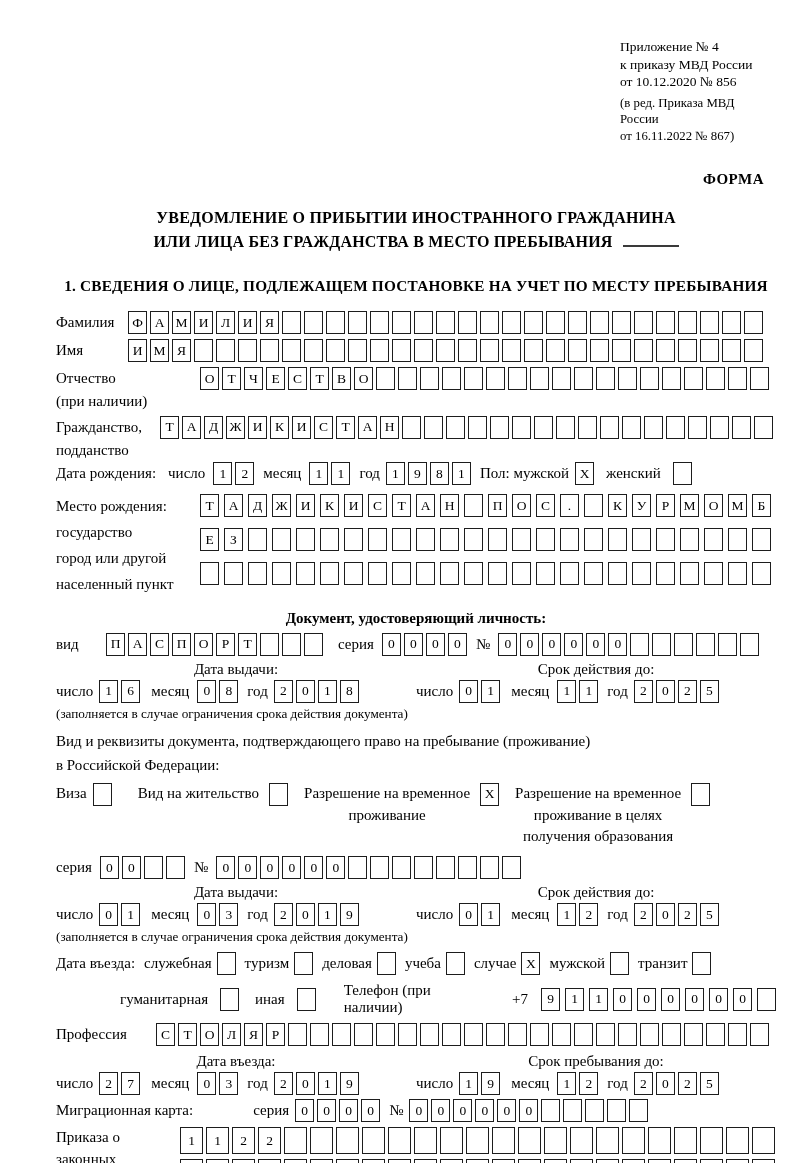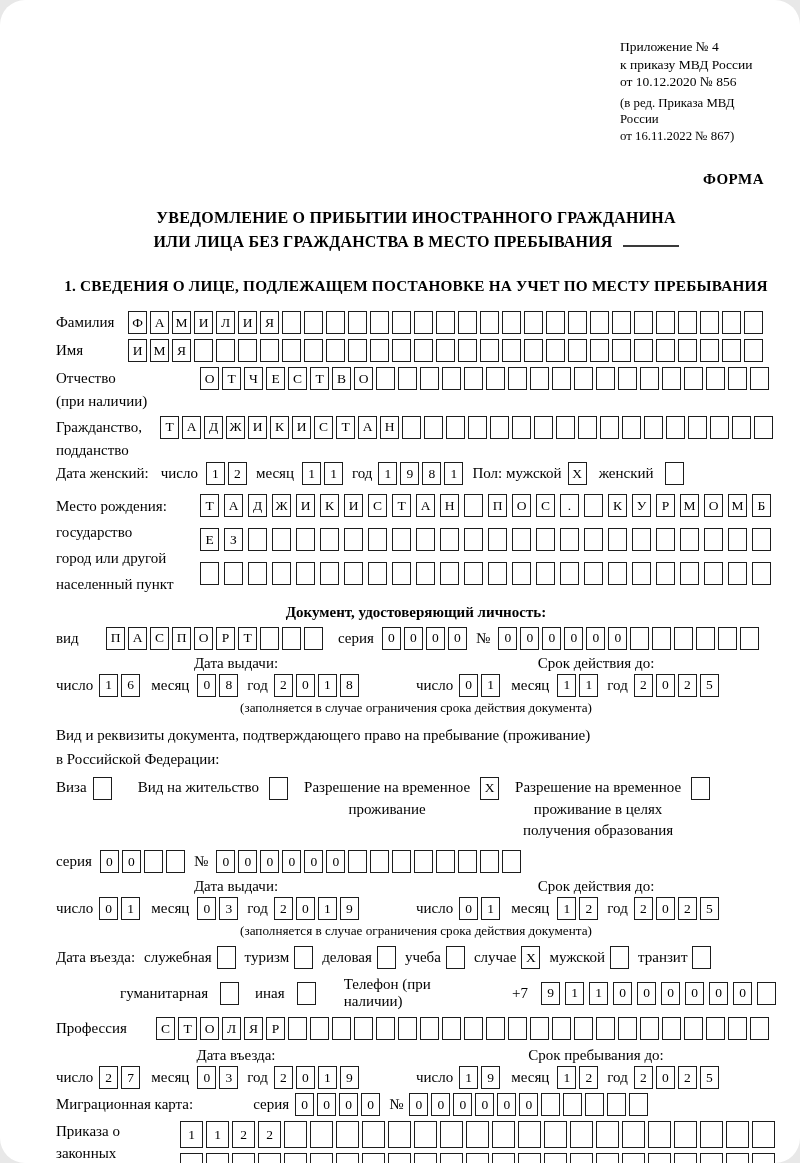--- a/index.html
+++ b/index.html
@@ -1,19 +1,19 @@
 <!DOCTYPE html>
 <html><head>
 <meta charset="utf-8">
 <style>
   html,body{margin:0;padding:0;background:#e8e8e8;}
   .page{
     width:800px;height:1163px;background:#ffffff;color:#000;
     font-family:"Liberation Serif","DejaVu Serif",serif;
-    box-sizing:border-box;padding:38px 24px 10px 56px;position:relative;overflow:hidden;border-radius:25px;
+    box-sizing:border-box;padding:38px 24px 10px 56px;position:relative;overflow:hidden;
   }
   .ref{margin-left:564px;font-size:13.5px;line-height:1.3;}
   .ref-note{margin-left:564px;font-size:12.8px;line-height:1.3;margin-top:4px;}
   .forma{text-align:right;margin-right:12px;margin-top:26px;font-weight:bold;font-size:15px;letter-spacing:.5px;}
   .title{text-align:center;font-weight:bold;font-size:16px;margin-top:18px;line-height:1.55;letter-spacing:.2px;}
   .blank-line{display:inline-block;width:56px;border-bottom:2.4px solid #3a3a3a;height:.85em;margin-left:10px;}
   .section{text-align:center;font-weight:bold;font-size:15.3px;margin-top:22px;margin-bottom:16px;letter-spacing:.2px;}
 
   .row{display:flex;align-items:center;margin-bottom:5px;font-size:15px;}
   .row.top{align-items:flex-start;}
@@ -31,31 +31,31 @@
   .w72{width:72px;}.w104{width:104px;}.w144{width:144px;}.w50{width:50px;}.w100{width:100px;}
   .gap8{margin-left:8px;}.gap12{margin-left:12px;}.gap6{margin-left:6px;}
 
   .center-head{text-align:center;font-weight:bold;font-size:15px;margin:4px 0 6px 0;}
   .dl-row{display:flex;font-size:15px;margin-bottom:2px;}
   .dl-left{width:360px;text-align:center;}
   .dl-right{flex:1;text-align:center;}
   .dates-row{display:flex;font-size:15px;align-items:center;margin-bottom:3px;}
   .dgroup{display:flex;align-items:center;}
   .dgroup.left{width:360px;}
-  .cap-right{font-size:13.2px;text-align:center;margin-bottom:7px;}
+  .cap-right{font-size:13.2px;text-align:left;margin-bottom:7px;}
   .para{font-size:15px;line-height:1.6;}
   .opts{display:flex;align-items:flex-start;font-size:15px;margin-top:6px;margin-bottom:8px;}
   .opt{display:flex;align-items:flex-start;}
   .opt .optlbl{line-height:1.45;}
   .opt .optlbl.c{text-align:center;}
   .opt .cell{margin-left:10px;margin-top:0;}
   .purpose{display:flex;align-items:center;font-size:15px;margin-bottom:7px;flex-wrap:nowrap;}
   .purpose .cell{margin-left:5px;margin-right:0;}
   .purpose .plbl{margin-left:9px;}
-  .bp{display:flex;align-items:flex-start;margin-bottom:6px;}
+  .bp{display:flex;align-items:flex-start;margin-bottom:12px;}
   .bp .lblblk{width:144px;font-size:15px;line-height:1.73;}
   .bp .cells-row{margin-bottom:11px;}
   .reps{display:flex;align-items:flex-start;margin-top:4px;}
   .reps .lblblk{width:124px;font-size:15px;line-height:1.43;}
   .reps .cells-row{margin-bottom:5px;}
 </style>
 </head>
 <body>
 
 <div class="page">
@@ -215,21 +215,21 @@
         <span class="cell"></span>
         <span class="cell"></span>
         <span class="cell"></span>
         <span class="cell"></span>
         <span class="cell"></span>
         <span class="cell"></span>
       </span>
   </div>
 
   <div class="row" style="margin-bottom:9px;">
-    <span class="lbl">Дата женский:</span>
+    <span class="lbl">Дата рождения:</span>
     <span class="lbl gap12">число</span>
     <span class="cells gap8">
         <span class="cell">1</span>
         <span class="cell">2</span>
       </span>
     <span class="lbl gap6">месяц</span>
     <span class="cells gap8">
         <span class="cell">1</span>
         <span class="cell">1</span>
       </span>

